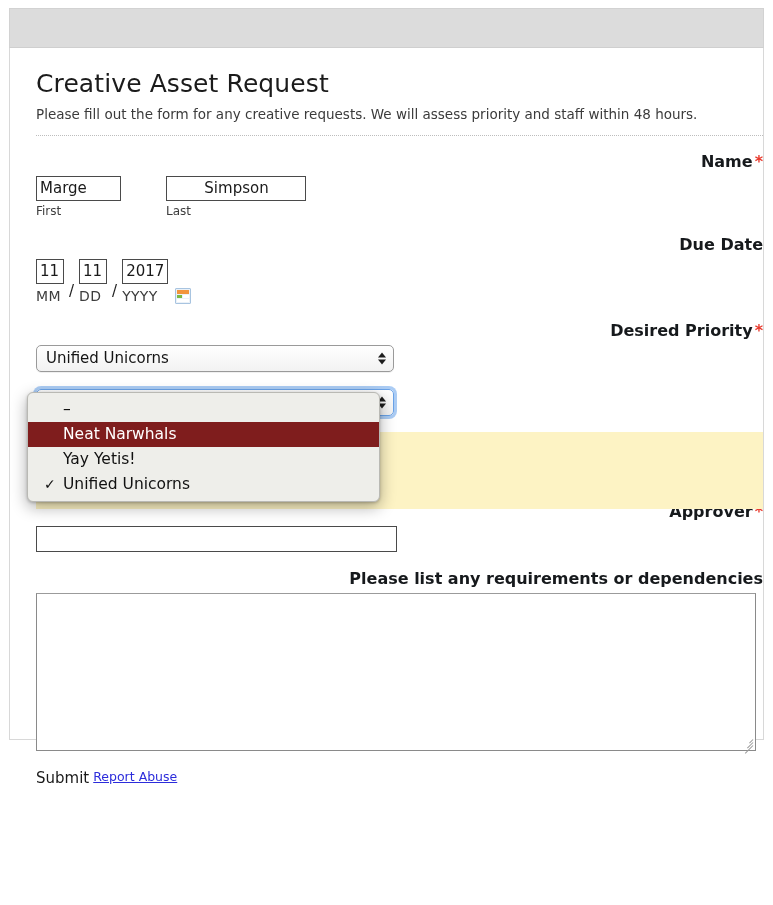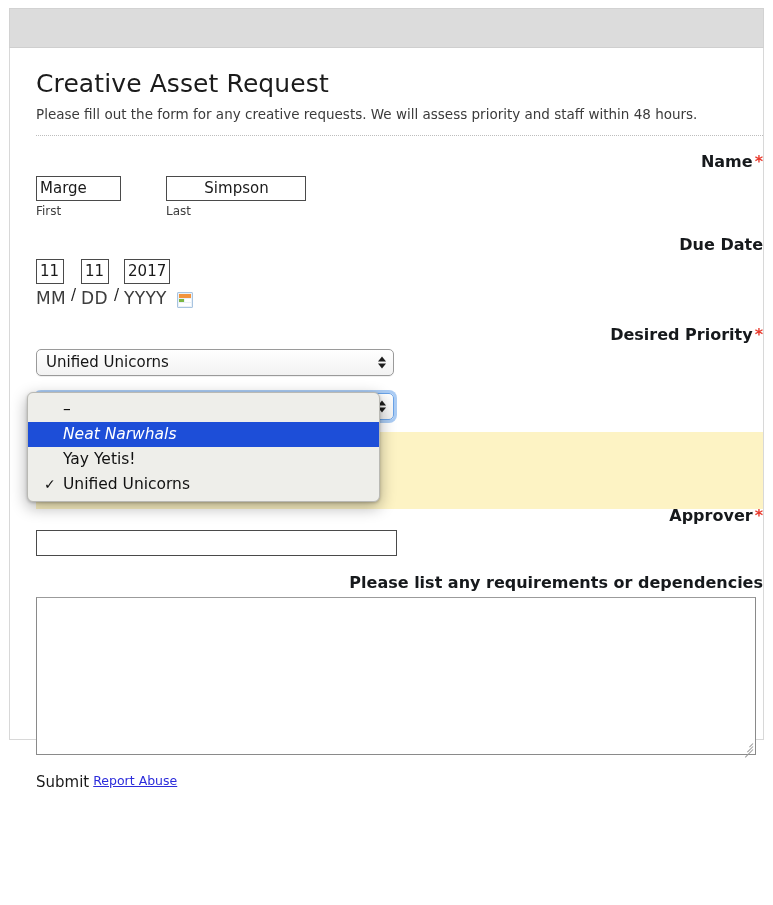--- a/index.html
+++ b/index.html
@@ -120,21 +120,21 @@
   .date-row { display: flex; align-items: flex-end; }
   .date-seg { display: flex; flex-direction: column; }
   .date-slash {
     font-size: 15px;
     color: #1a1a1a;
     line-height: 25px;
     margin: 0 5px;
   }
   input.date-mm, input.date-dd { width: 28px; text-align: left; }
   input.date-yyyy { width: 46px; text-align: left; }
-  .date-seg .sublabel { margin-top: 4px; font-size: 17px; letter-spacing: .3px; }
+  .date-seg .sublabel { margin-top: 4px; font-size: 14px; letter-spacing: .3px; }
 
   .cal-icon {
     width: 16px; height: 16px;
     margin-left: 7px;
     margin-top: 5px;
     display: inline-block;
     border: 1px solid #a8c4e0;
     background: #eaf1f8;
     box-sizing: border-box;
     position: relative;
@@ -224,23 +224,22 @@
   .dd-item {
     height: 25px;
     line-height: 25px;
     font-size: 15.5px;
     color: #111111;
     padding-left: 35px;
     position: relative;
     white-space: nowrap;
   }
   .dd-item.selected-row {
-    background: #1d4ed8;
+    background: #7f1d1d;
     color: #ffffff;
-    font-style: italic;
   }
   .dd-check {
     position: absolute;
     left: 16px;
     top: 0;
     font-size: 14px;
     line-height: 25px;
     color: #111111;
   }
   .dd-dash { padding-left: 35px; }

